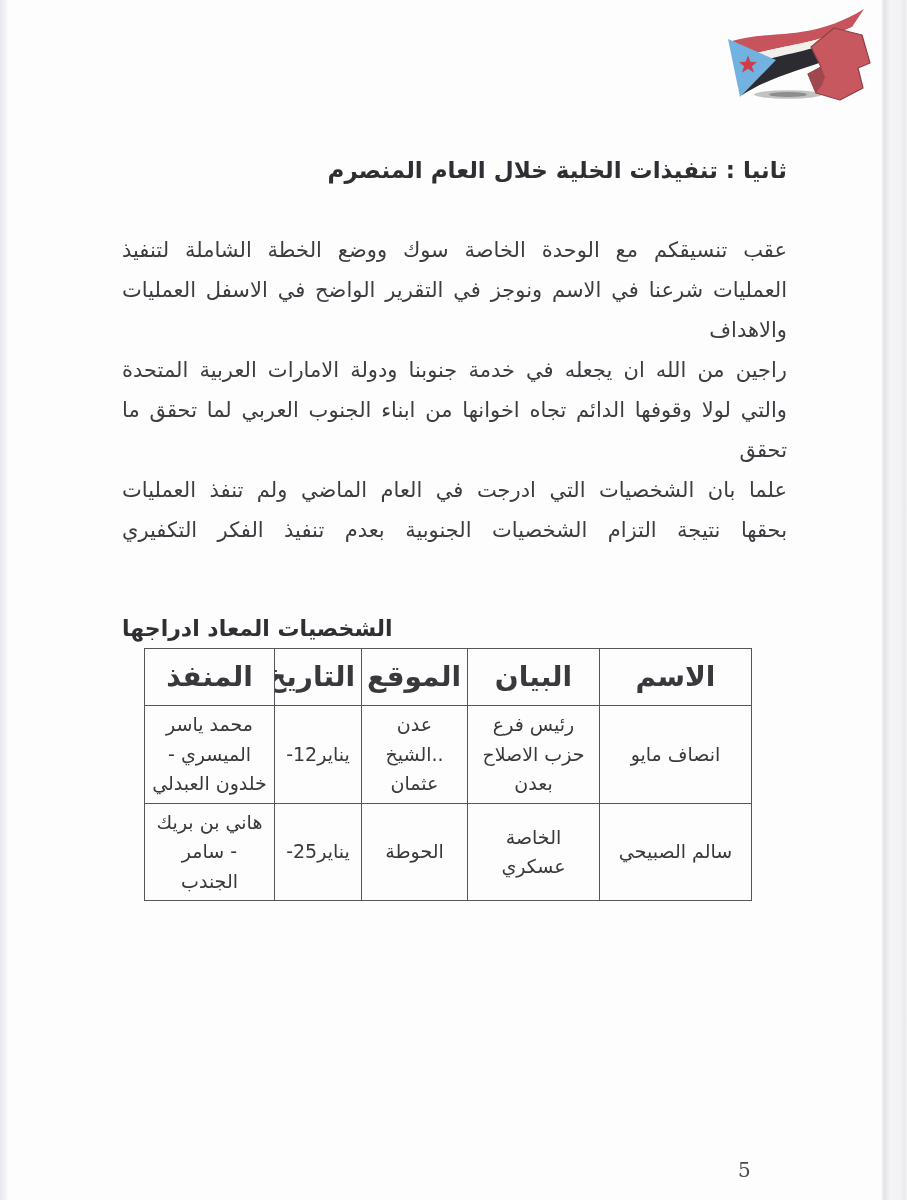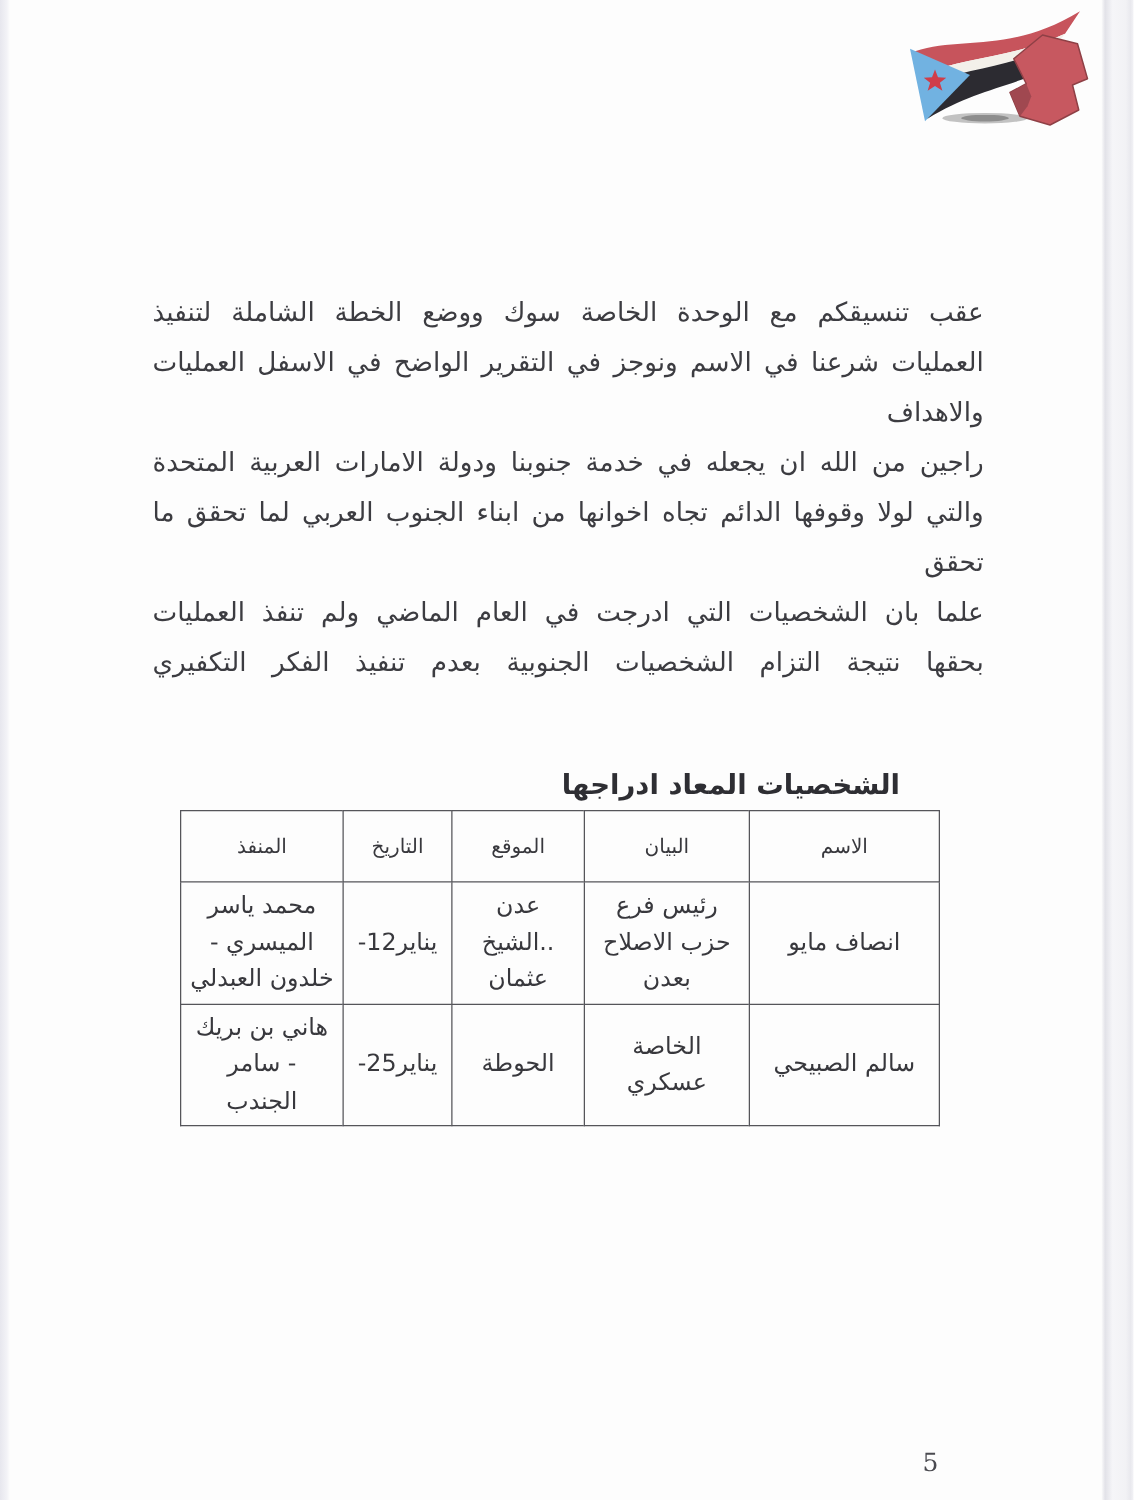--- a/index.html
+++ b/index.html
@@ -46,39 +46,39 @@
     font-size: 21px; font-weight: 500; color: #3c3c41;
     white-space: nowrap;
   }
   .line.j { text-align: justify; text-align-last: justify; white-space: normal; }
   .line.e { text-align: right; }
 
   .table-title {
     position: absolute; top: 610px; left: 122px; width: 598px;
     height: 38px; line-height: 38px;
     font-size: 22px; font-weight: bold; color: #2e2e33;
-    text-align: right;
+    text-align: left;
   }
 
   .persons-table {
     position: absolute; top: 648px; left: 144px;
     width: 607px;
     border-collapse: collapse;
     direction: rtl;
     table-layout: fixed;
     font-size: 19px; color: #38383d;
   }
   .persons-table th, .persons-table td {
     border: 1.6px solid #55555a;
     text-align: center; vertical-align: middle;
     padding: 4px 6px;
     line-height: 1.55;
     overflow: hidden;
   }
-  .persons-table th { font-weight: normal; font-size: 16px; height: 57px; }
+  .persons-table th { font-weight: bold; font-size: 28px; height: 57px; }
   .persons-table tr.r1 td { height: 98px; }
   .persons-table tr.r2 td { height: 67px; }
   .persons-table td.date-cell { direction: ltr; text-align: center; }
 
   .col-name { width: 152px; }
   .col-desc { width: 132px; }
   .col-loc  { width: 106px; }
   .col-date { width: 87px; }
   .col-exec { width: 130px; }
 
@@ -113,20 +113,21 @@
       <path d="M16,36 L64,57 L28,94 Z" fill="#71b2e1"></path>
 
       <path d="M36,52.5 L38.4,58.8 L45,59.1 L39.9,63.2 L41.9,69.6 L36,65.8 L30.1,69.6 L32.1,63.2 L27,59.1 L33.6,58.8 Z" fill="#d03d49"></path>
     </g>
     <g>
       <polygon points="122,25 150,32 158,60 146,65 151,85 128,97 104,90 96,71 109,64 99,44" fill="#c75860" stroke="#8f4046" stroke-width="1.2" stroke-linejoin="round"></polygon>
       <polygon points="104,90 96,71 109,64 113,74 110,82" fill="#a04850"></polygon>
     </g>
   </svg>
 
+  <div class="doc-heading">ثانيا : تنفيذات الخلية خلال العام المنصرم</div>
 
   <div class="paragraphs">
     <div class="line j">عقب تنسيقكم مع الوحدة الخاصة سوك ووضع الخطة الشاملة لتنفيذ</div>
     <div class="line j">العمليات شرعنا في الاسم ونوجز في التقرير الواضح في الاسفل العمليات</div>
     <div class="line e">والاهداف</div>
     <div class="line j">راجين من الله ان يجعله في خدمة جنوبنا ودولة الامارات العربية المتحدة</div>
     <div class="line j">والتي لولا وقوفها الدائم تجاه اخوانها من ابناء الجنوب العربي لما تحقق ما</div>
     <div class="line e">تحقق</div>
     <div class="line j">علما بان الشخصيات التي ادرجت في العام الماضي ولم تنفذ العمليات</div>
     <div class="line j">بحقها نتيجة التزام الشخصيات الجنوبية بعدم تنفيذ الفكر التكفيري</div>

